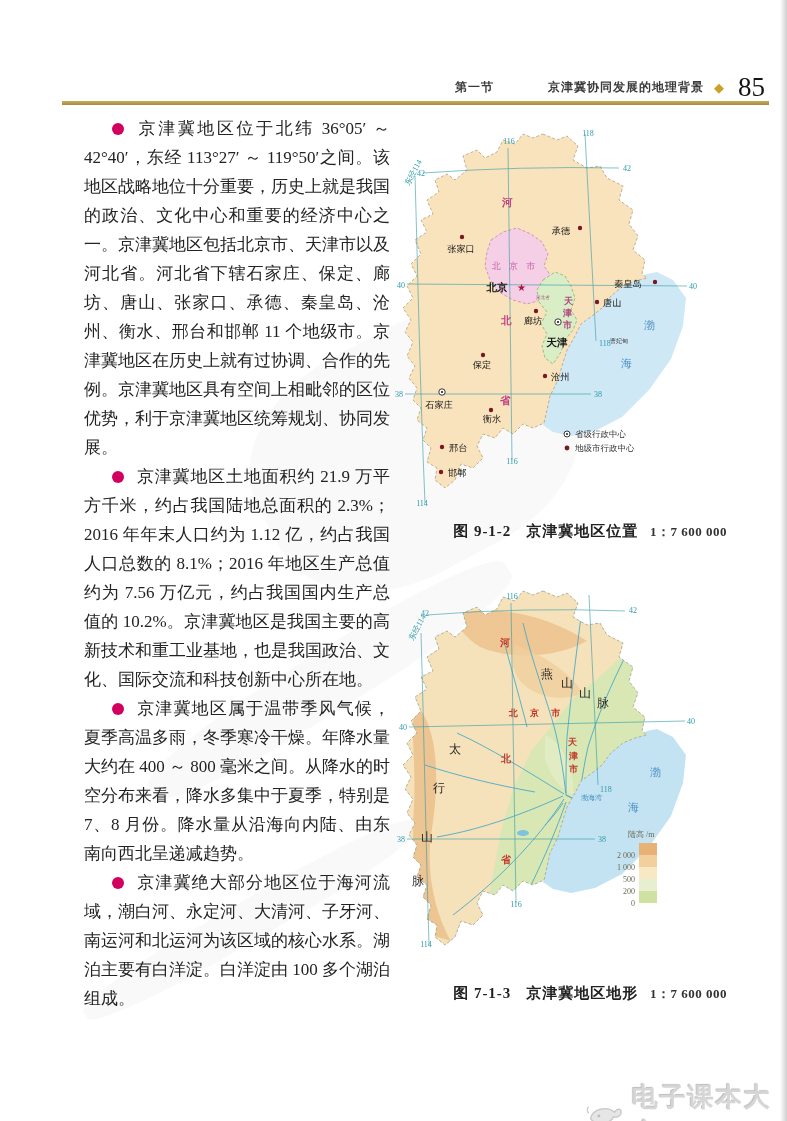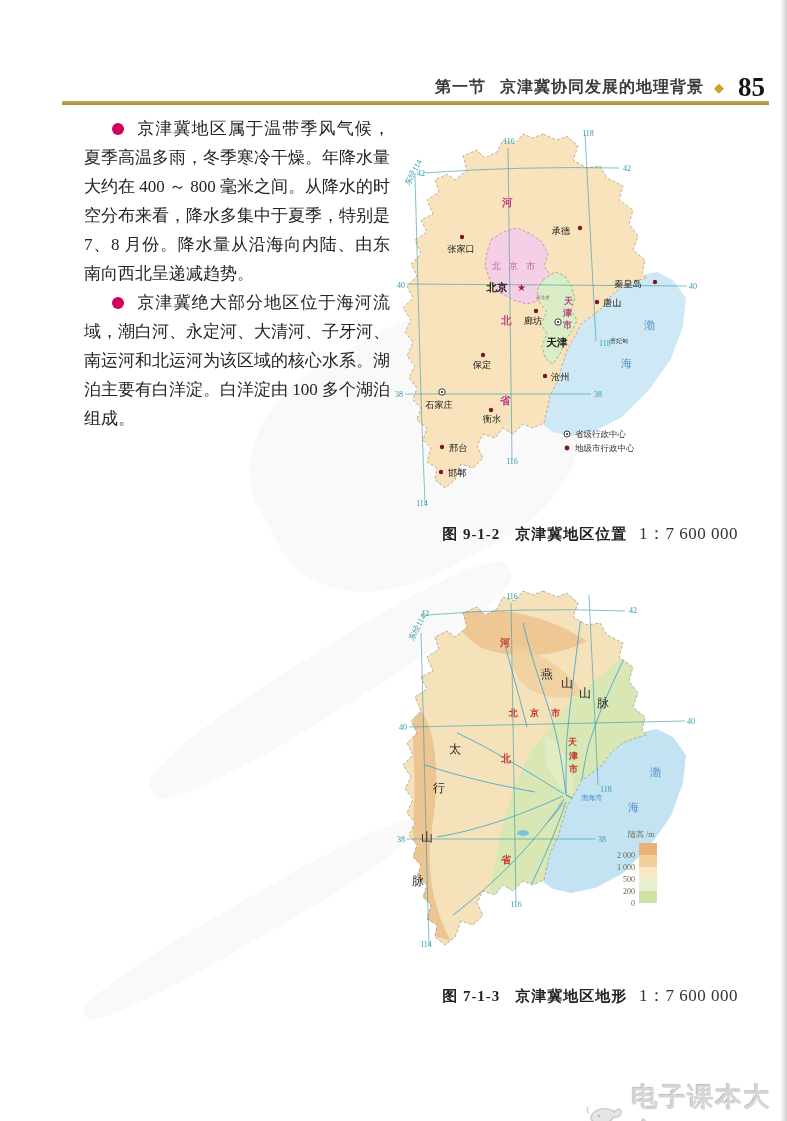--- a/index.html
+++ b/index.html
@@ -10,37 +10,37 @@
               background:linear-gradient(to left,#cfcfcf,rgba(255,255,255,0));}
   .smudge{position:absolute;background:rgba(150,150,150,0.06);border-radius:40%;
           transform:rotate(-28deg);pointer-events:none;}
   .sm1{left:250px;top:330px;width:330px;height:240px;}
   .sm2{left:120px;top:650px;width:420px;height:60px;transform:rotate(-32deg);}
   .sm3{left:60px;top:900px;width:380px;height:40px;transform:rotate(-30deg);}
   
   .header{position:absolute;left:62px;right:22px;top:72px;height:30px;
           display:flex;justify-content:flex-end;align-items:center;gap:10px;}
   .hdr-title{font-family:"Liberation Sans","DejaVu Sans",sans-serif;
-             font-weight:bold;font-size:16px;color:#3a3a3a;letter-spacing:1px;}
+             font-weight:bold;font-size:12px;color:#3a3a3a;letter-spacing:1px;margin-left:40px;}
   .hdr-section{margin-right:4px;}
   .diamond{color:#c9a227;font-size:13px;line-height:1;}
-  .pagenum{font-size:27px;font-weight:bold;color:#141414;margin-left:4px;}
+  .pagenum{font-size:27px;font-weight:normal;color:#141414;margin-left:4px;}
   .gold-rule{position:absolute;left:62px;right:18px;top:101px;height:4px;
              background:linear-gradient(#caa95c,#a78d3e);}
   
   .textcol{position:absolute;left:84px;top:114px;width:306px;color:#232323;}
   .textcol p{margin:0;font-size:17px;line-height:29px;text-align:justify;
              text-indent:1.65em;text-justify:inter-ideograph;}
   .bullet{display:inline-block;width:12px;height:12px;border-radius:50%;
           background:#d1005f;margin-right:12px;vertical-align:-1px;}
   
   .mapsvg{position:absolute;left:395px;}
   .caption{position:absolute;left:395px;width:390px;text-align:center;
            font-weight:bold;font-size:15px;color:#222;letter-spacing:1px;}
-  .cap-scale{font-weight:normal;font-size:17px;margin-left:7px;letter-spacing:0.5px;color:#333;}
+  .cap-scale{font-weight:bold;font-size:13px;margin-left:7px;letter-spacing:0.5px;color:#333;}
   
   text{font-family:"Liberation Serif","DejaVu Serif",serif;}
   .t-grid{fill:#2f9aa8;font-size:8px;}
   .t-city{fill:#141414;font-size:9.2px;}
   .t-cap{fill:#141414;font-size:10.5px;font-weight:bold;}
   .t-prov{fill:#c2417f;font-size:10.5px;font-weight:bold;}
   .t-reg{fill:#c75fa8;font-size:9px;letter-spacing:3px;}
   .t-tj{fill:#b0487c;font-size:9px;font-weight:bold;}
   .t-sea{fill:#4a8fc0;font-size:11px;letter-spacing:1px;}
   .t-tiny{fill:#444;font-size:6px;}
@@ -64,20 +64,22 @@
 
   <div class="header">
     <span class="hdr-title hdr-section">第一节</span>
     <span class="hdr-title">京津冀协同发展的地理背景</span>
     <span class="diamond">◆</span>
     <span class="pagenum">85</span>
   </div>
   <div class="gold-rule"></div>
 
   <div class="textcol">
+    <p><span class="bullet"></span><span>京津冀地区位于北纬 36°05′ ～ 42°40′，东经 113°27′ ～ 119°50′之间。该地区战略地位十分重要，历史上就是我国的政治、文化中心和重要的经济中心之一。京津冀地区包括北京市、天津市以及河北省。河北省下辖石家庄、保定、廊坊、唐山、张家口、承德、秦皇岛、沧州、衡水、邢台和邯郸 11 个地级市。京津冀地区在历史上就有过协调、合作的先例。京津冀地区具有空间上相毗邻的区位优势，利于京津冀地区统筹规划、协同发展。</span></p>
+    <p><span class="bullet"></span><span>京津冀地区土地面积约 21.9 万平方千米，约占我国陆地总面积的 2.3%；2016 年年末人口约为 1.12 亿，约占我国人口总数的 8.1%；2016 年地区生产总值约为 7.56 万亿元，约占我国国内生产总值的 10.2%。京津冀地区是我国主要的高新技术和重工业基地，也是我国政治、文化、国际交流和科技创新中心所在地。</span></p>
     <p><span class="bullet"></span><span>京津冀地区属于温带季风气候，夏季高温多雨，冬季寒冷干燥。年降水量大约在 400 ～ 800 毫米之间。从降水的时空分布来看，降水多集中于夏季，特别是 7、8 月份。降水量从沿海向内陆、由东南向西北呈递减趋势。</span></p>
     <p><span class="bullet"></span><span>京津冀绝大部分地区位于海河流域，潮白河、永定河、大清河、子牙河、南运河和北运河为该区域的核心水系。湖泊主要有白洋淀。白洋淀由 100 多个湖泊组成。</span></p>
   </div>
 
   <svg class="mapsvg" style="top:128px;" width="390" height="390" viewBox="0 0 390 390">
 
     <path fill="#cfe8f6" d="M252,146 L240,152 L227,158 L215,168 L206,180 L196,188 L185,197 L179,209 L171,223 L166,239 L162,253 L154,269 L151,283 L148,297
          L158,304 L176,308 L200,303 L227,289 L254,262 L276,231 L288,198 L291,170 L278,152 L262,144 Z"></path>
 
     <path fill="#f9e3bd" stroke="#b3a07c" stroke-width="0.8" stroke-dasharray="3,2" d="M148,6 L162,12 L172,8 L183,18 L178,32 L192,40 L205,38 L212,50 L228,58 L224,72 L238,82 L234,96 L243,108 L238,122 L250,132 L247,146 L252,150

